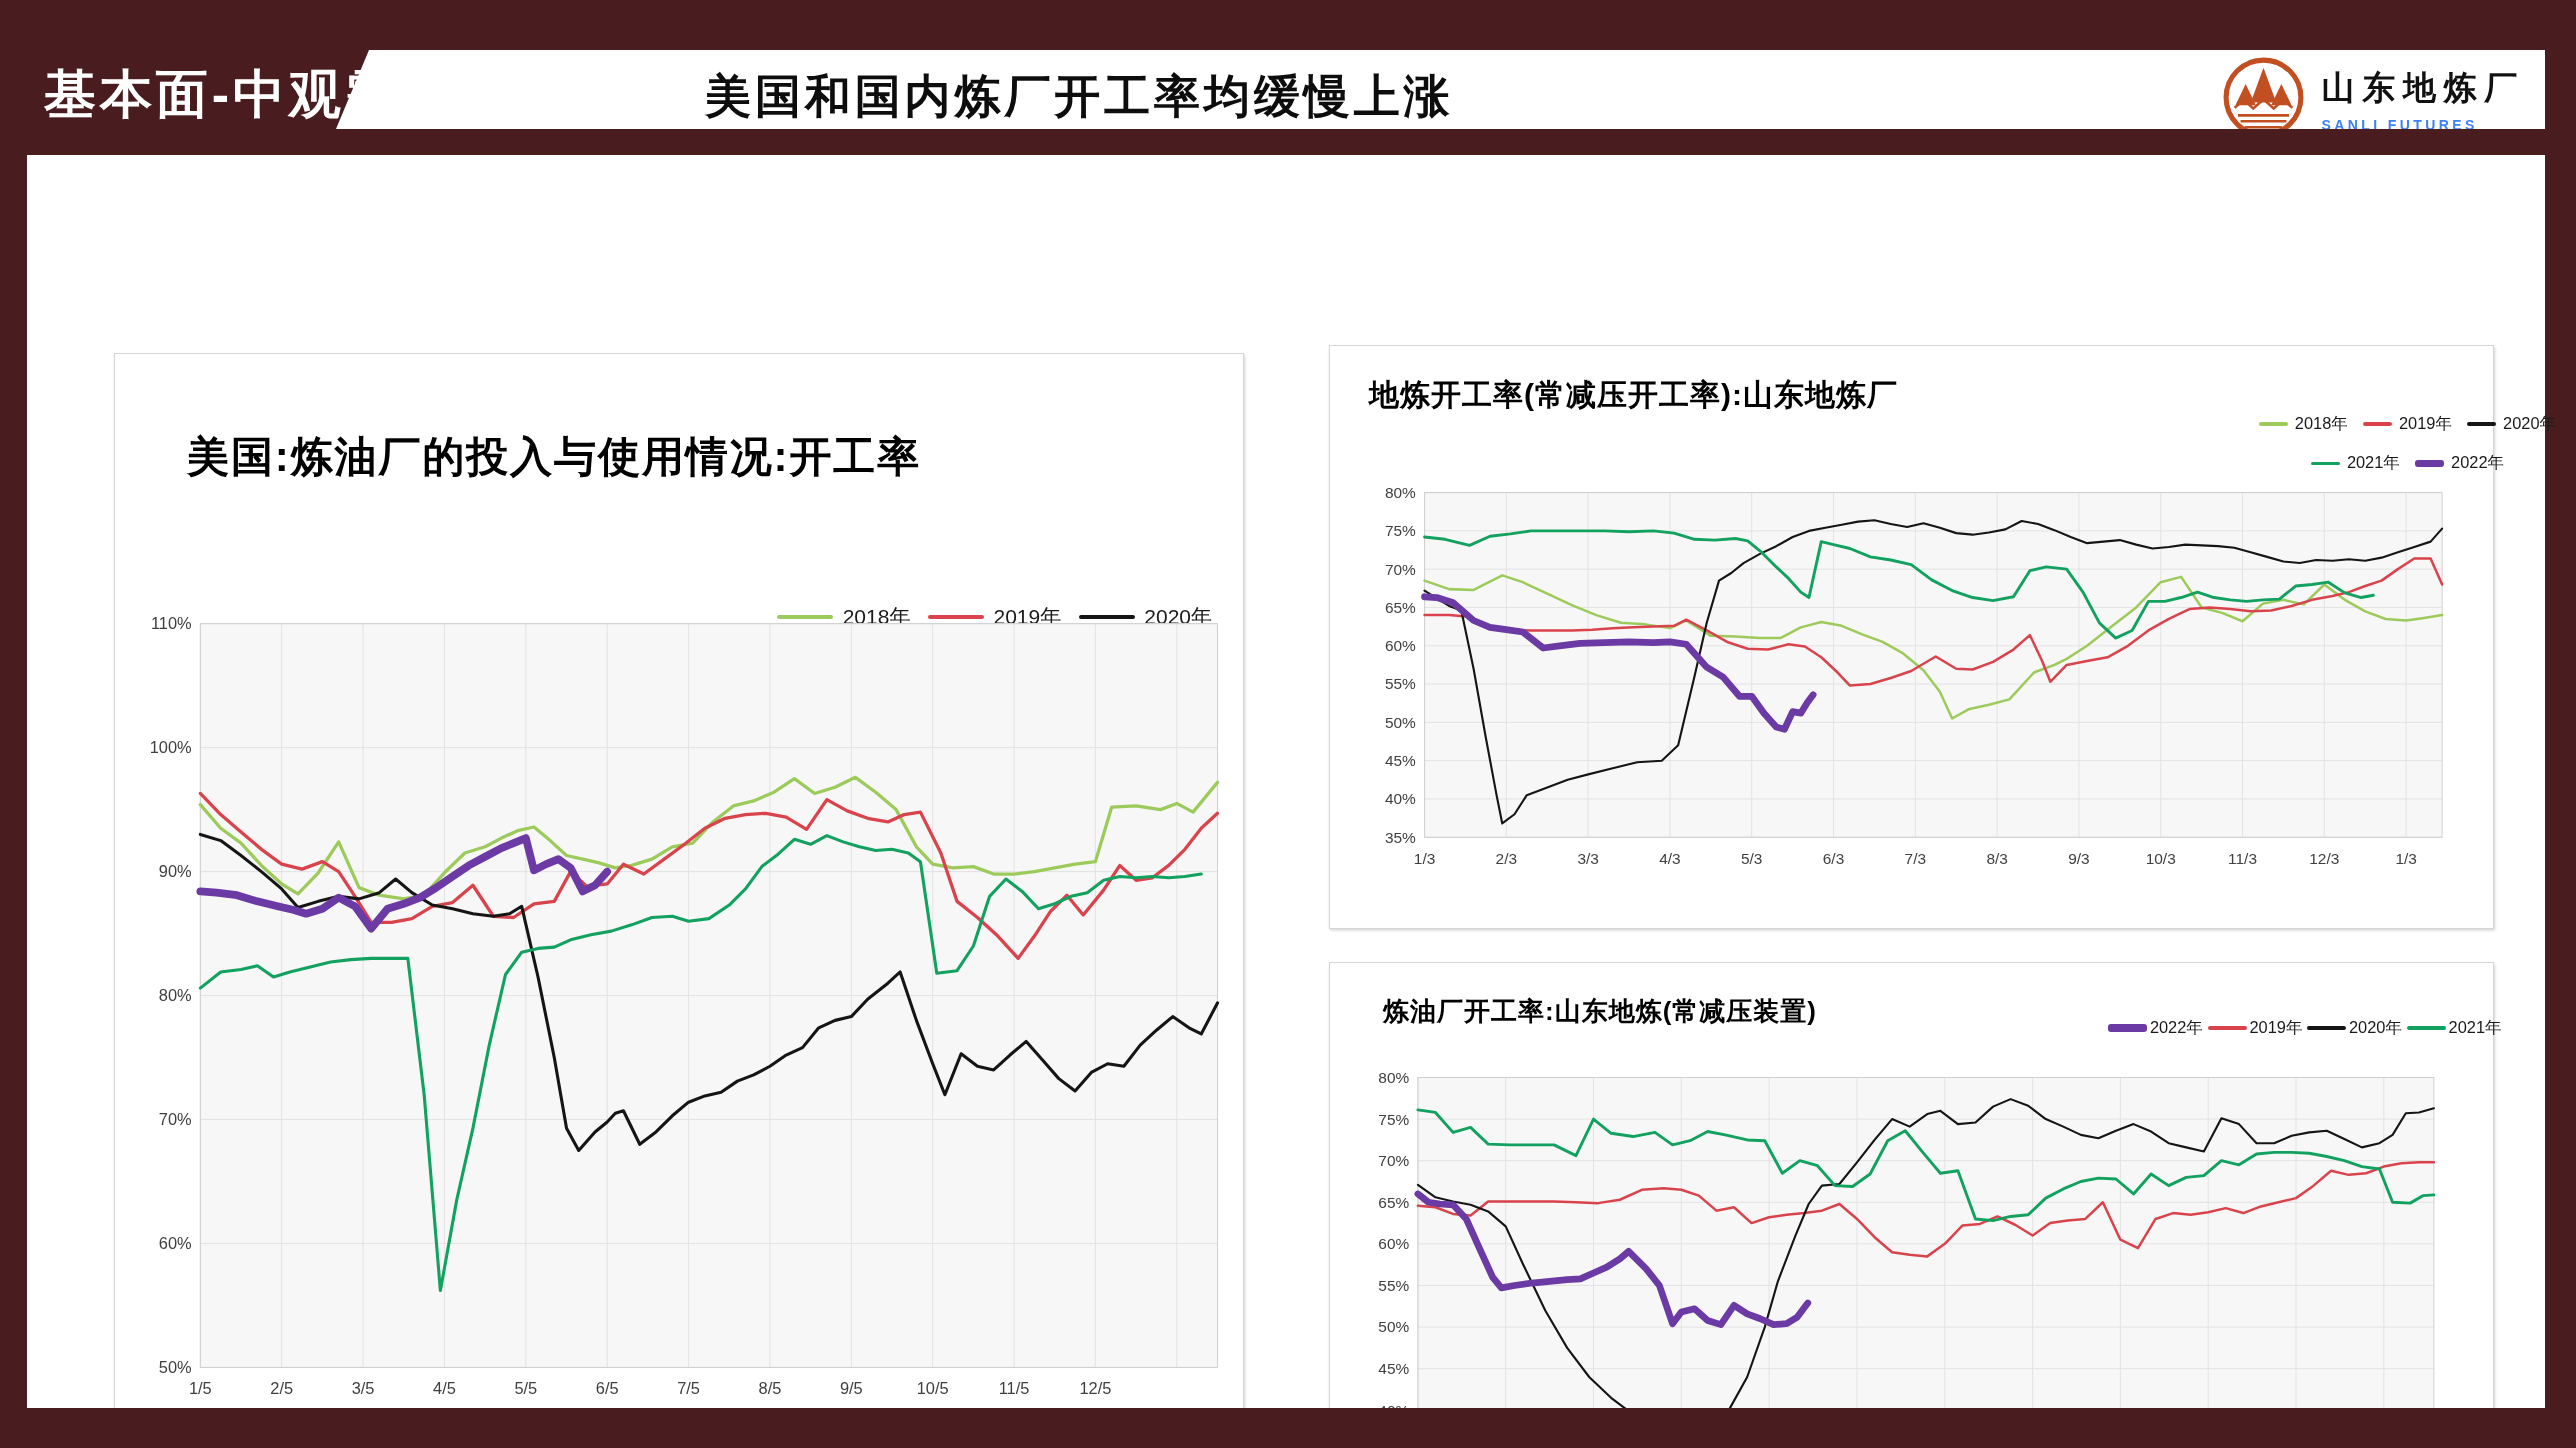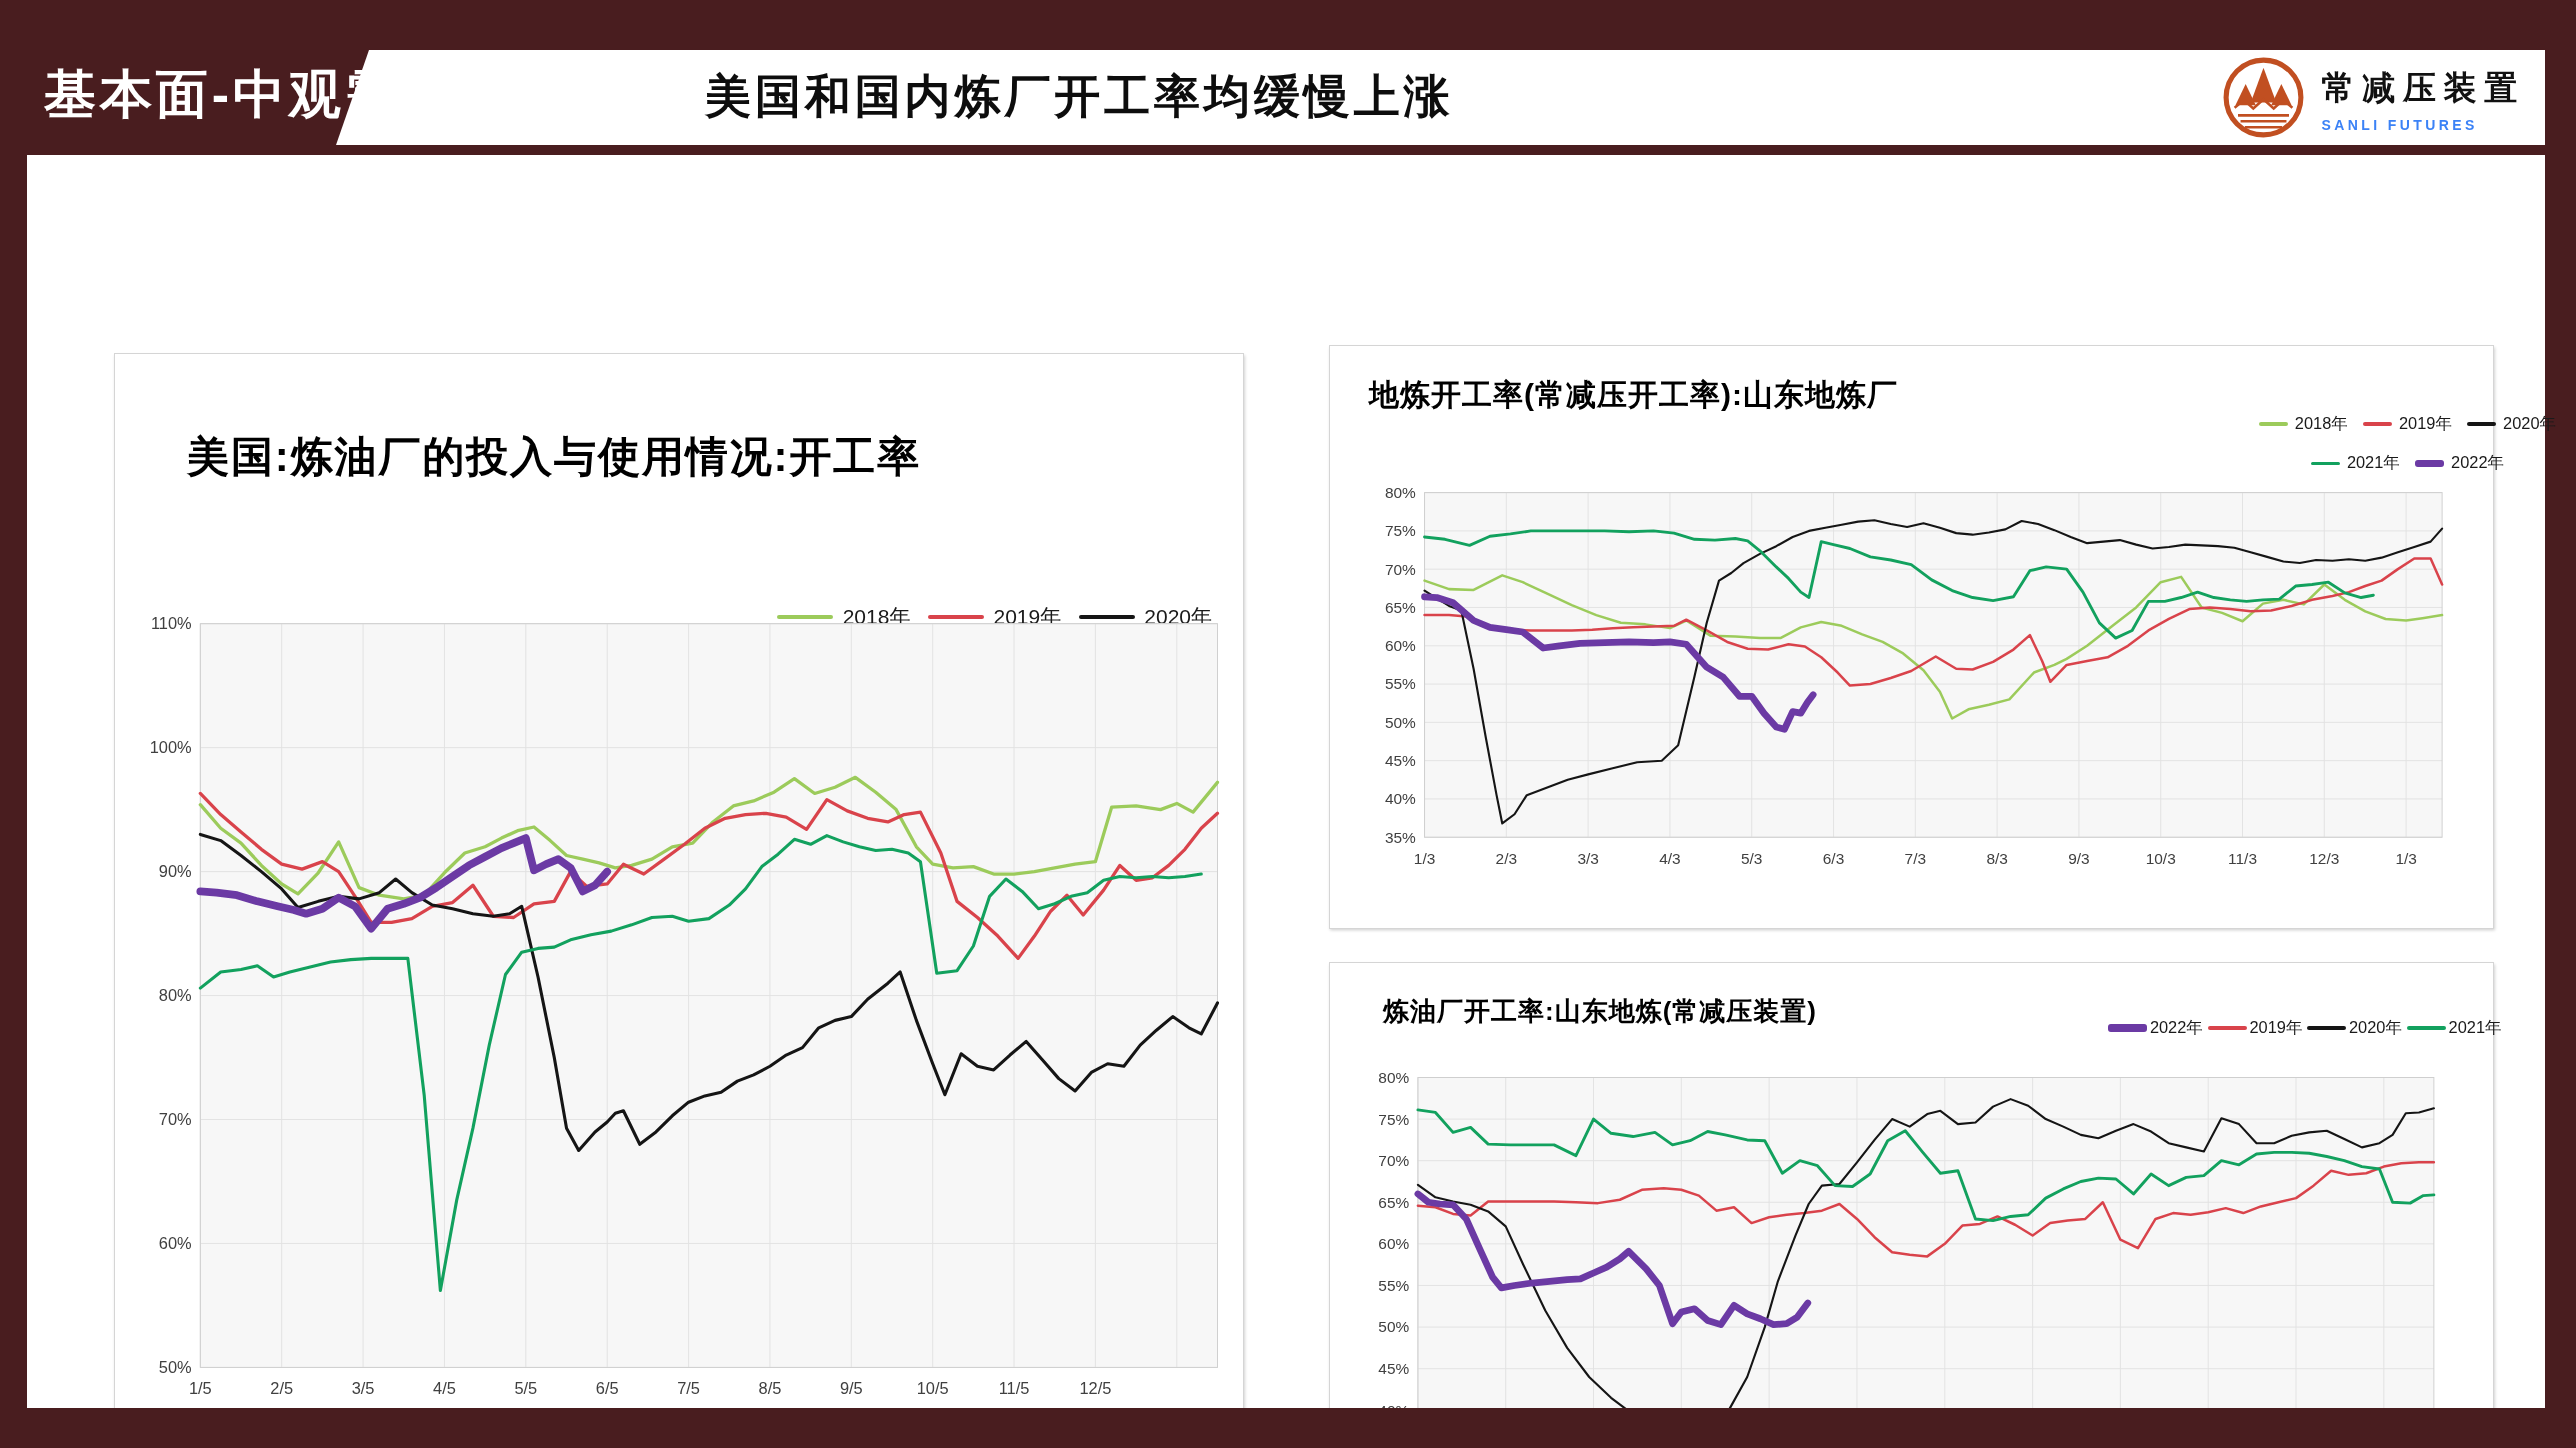--- a/index.html
+++ b/index.html
@@ -2,21 +2,21 @@
 <html><head>
 <meta charset="utf-8">
 <style>
   html,body{margin:0;padding:0;background:#2b0f11;}
   .page{position:relative;width:2576px;height:1449px;background:#491D1F;overflow:hidden;
         font-family:"Liberation Sans","DejaVu Sans",sans-serif;}
   .content{position:absolute;left:27px;top:155px;width:2518px;height:1254px;background:#ffffff;}
   .footer-bar{position:absolute;left:0;bottom:0;width:2576px;height:41px;background:#491D1F;}
   .section-label{position:absolute;left:44px;top:60px;color:#ffffff;font-size:52px;font-weight:bold;
         letter-spacing:3.9px;white-space:nowrap;}
-  .ribbon{position:absolute;left:336px;top:50px;width:2209px;height:95px;background:#ffffff;
+  .ribbon{position:absolute;left:336px;top:50px;width:2209px;height:79px;background:#ffffff;
         clip-path:polygon(33px 0,100% 0,100% 100%,0 100%);}
   .main-title{position:absolute;left:369px;top:15.5px;margin:0;font-size:46px;font-weight:bold;color:#0d0d0d;
         letter-spacing:3.9px;white-space:nowrap;}
   .logo{position:absolute;left:1885px;top:4.8px;display:flex;align-items:center;gap:15.5px;}
   .logo-text-cn{font-size:33px;font-weight:bold;color:#111;letter-spacing:7.7px;white-space:nowrap;}
   .logo-text-en{font-size:14px;font-weight:bold;color:#3b82f6;letter-spacing:3.4px;margin-top:5.8px;white-space:nowrap;}
   .panel{position:absolute;background:#ffffff;border:1px solid #d5d5d5;box-shadow:1px 1.9px 2.9px rgba(0,0,0,0.18);}
   .p1{left:87px;top:198px;width:1128px;height:1161px;}
   .p2{left:1302px;top:190px;width:1163px;height:582px;}
   .p3{left:1302px;top:807px;width:1163px;height:565px;}
@@ -65,21 +65,21 @@
           <path d="M50 15 L65 56 L35 56 Z" fill="#C14F21"></path>
           <path d="M29 34 L41 59 L17 59 Z" fill="#C14F21"></path>
           <path d="M71 34 L83 59 L59 59 Z" fill="#C14F21"></path>
           <path d="M16 62 L27 53 L38 63 L50 52 L62 63 L73 53 L84 62" fill="none" stroke="#C14F21" stroke-width="3"></path>
           <line x1="20" y1="71" x2="80" y2="71" stroke="#C14F21" stroke-width="3"></line>
           <line x1="23" y1="78" x2="77" y2="78" stroke="#C14F21" stroke-width="3"></line>
           <line x1="28" y1="85" x2="72" y2="85" stroke="#C14F21" stroke-width="3"></line>
         </svg>
       </span>
       <span>
-        <div class="logo-text-cn">常减压装置</div>
+        <div class="logo-text-cn">山东地炼厂</div>
         <div class="logo-text-en">SANLI FUTURES</div>
       </span>
     </div>
   </div>
 
   <div class="content">
 
     <section class="panel p1">
       <h2>美国:炼油厂的投入与使用情况:开工率</h2>
       <div class="legend">

